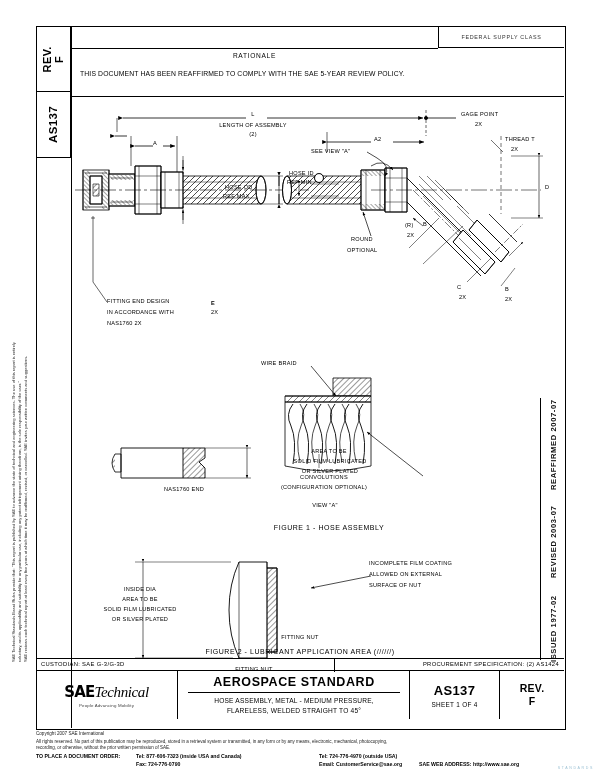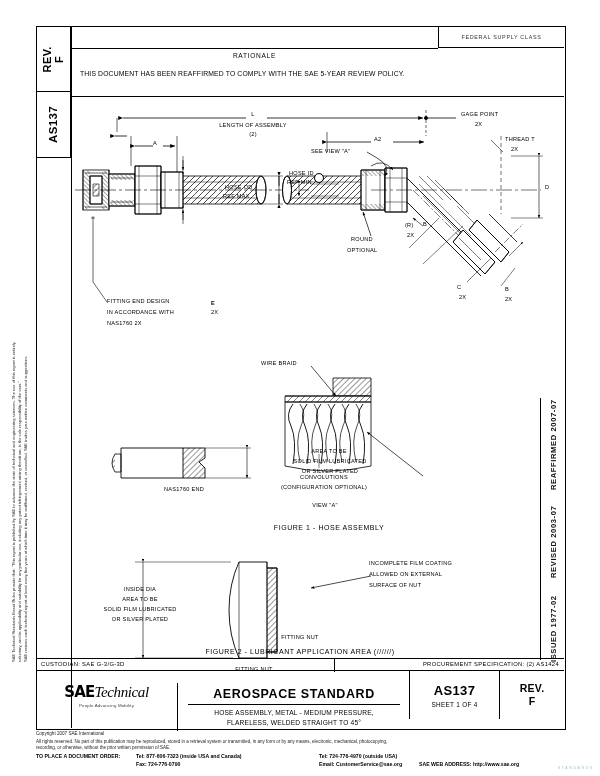--- a/index.html
+++ b/index.html
@@ -55,21 +55,21 @@
   
   .tb{position:absolute;left:36px;top:658px;width:528px;height:79px;}
   .tb-row1{position:absolute;left:0;top:0;width:528px;height:13px;border-top:1.3px solid #000;border-bottom:1.3px solid #000;box-sizing:border-box;}
   .tb-cust{position:absolute;left:5px;top:1.5px;font-size:5.8px;letter-spacing:.35px;}
   .tb-div{position:absolute;left:298px;top:0;height:13px;border-left:1.3px solid #000;}
   .tb-proc{position:absolute;right:5px;top:1.5px;font-size:5.8px;letter-spacing:.35px;}
   .tb-row2{position:absolute;left:0;top:13px;width:528px;height:48px;box-sizing:border-box;}
   .cell{position:absolute;top:0;height:48px;box-sizing:border-box;border-left:1.3px solid #000;}
   .cell.first{border-left:none;}
   .c-logo{left:0;width:141px;display:flex;flex-direction:column;align-items:center;justify-content:center;}
-  .c-title{left:141px;width:232px;margin-top:12px;}
+  .c-title{left:141px;width:232px;}
   .c-num{left:373px;width:90px;display:flex;flex-direction:column;align-items:center;justify-content:center;}
   .c-rev{left:463px;width:65px;display:flex;flex-direction:column;align-items:center;justify-content:center;}
   .as-std{position:absolute;left:0;top:4px;width:232px;text-align:center;font-size:12.5px;font-weight:bold;letter-spacing:.6px;}
   .as-rule{position:absolute;left:10px;top:21px;width:212px;height:0;border-top:1.3px solid #000;}
   .as-sub{position:absolute;left:0;top:25px;width:232px;text-align:center;font-size:6.6px;line-height:1.5;letter-spacing:.2px;}
   .doc-no{font-size:13px;font-weight:bold;letter-spacing:.4px;}
   .doc-sheet{font-size:6.4px;margin-top:3px;letter-spacing:.3px;}
   .rev-l{font-size:10.5px;font-weight:bold;letter-spacing:.3px;line-height:1.25;text-align:center;}
 
   

